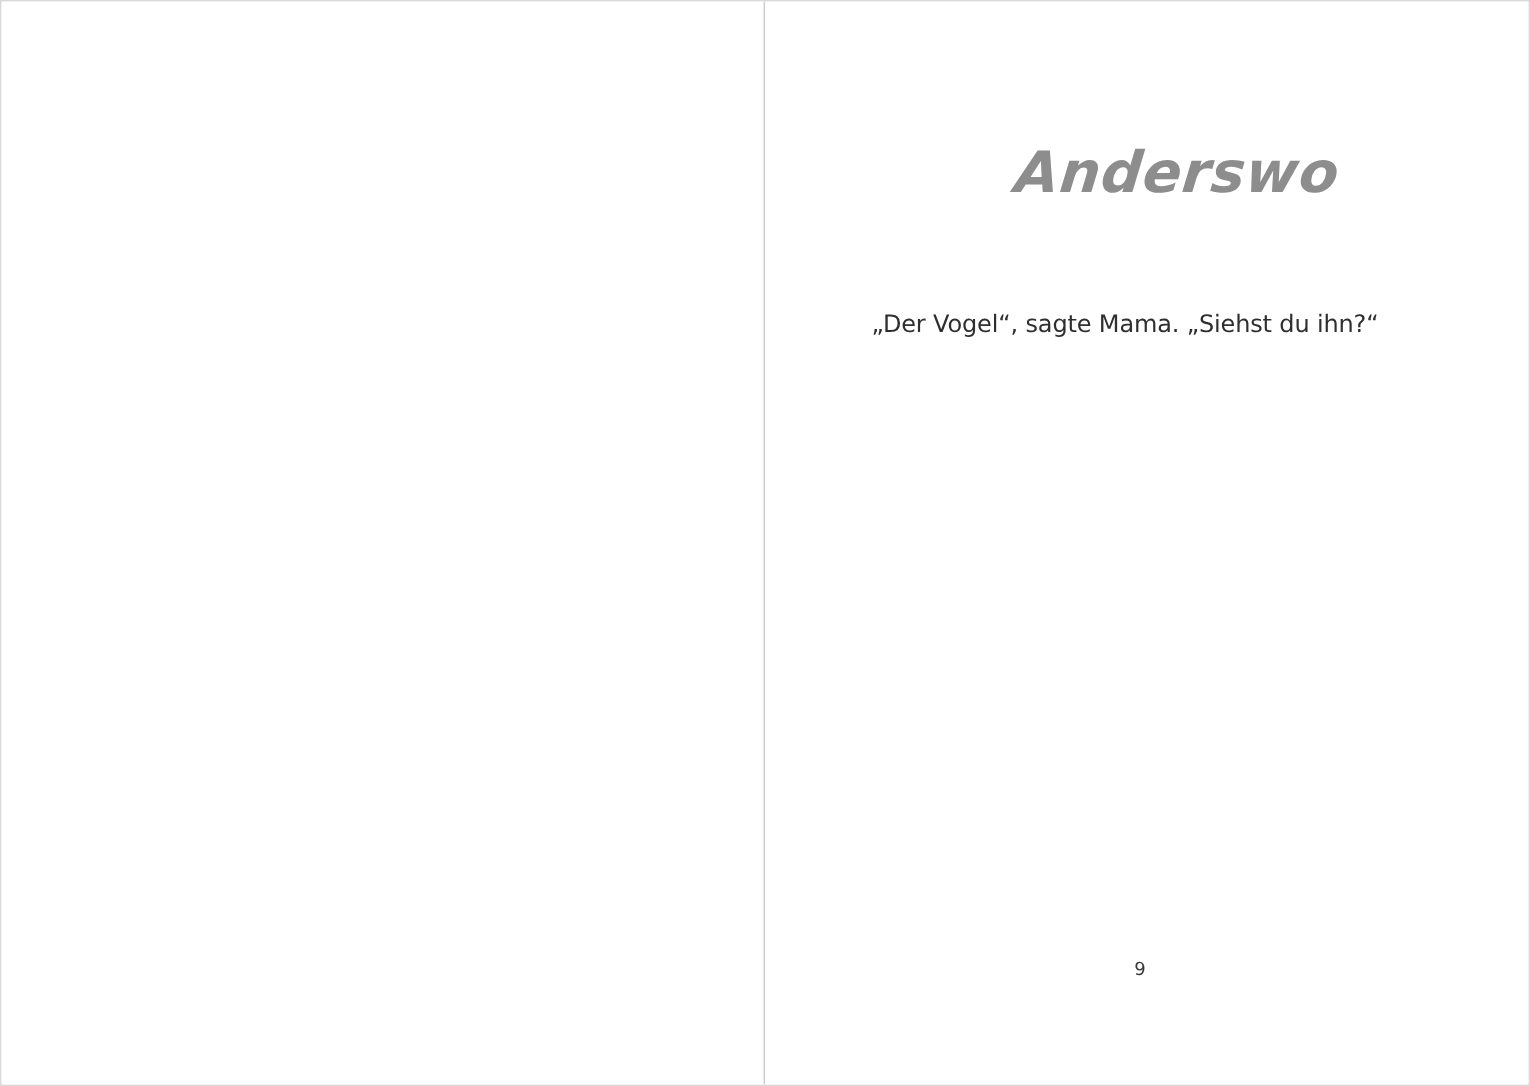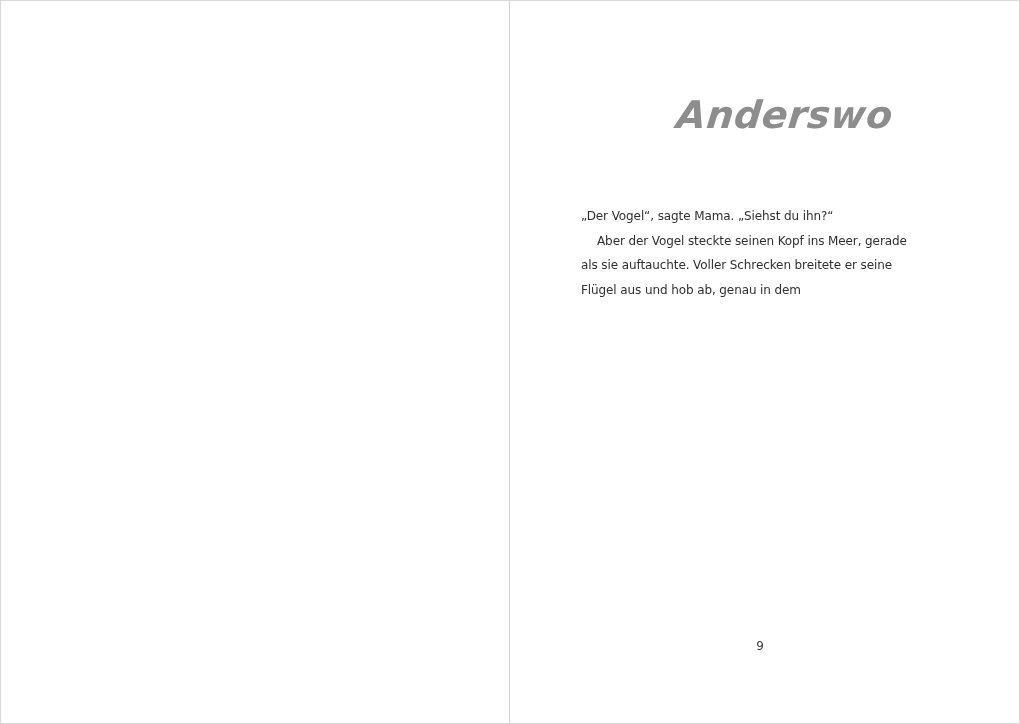--- a/index.html
+++ b/index.html
@@ -51,21 +51,21 @@
     letter-spacing: 0.5px;
     color: #8d8d8d;
     transform: translateX(20px) skewX(-6deg);
   }
   .body-text {
     position: absolute;
     left: 70px;
     top: 203px;
     width: 345px;
     font-family: "DejaVu Sans", sans-serif;
-    font-size: 12px;
+    font-size: 16px;
     line-height: 24.7px;
     color: #2f2f2f;
     text-align: left;
     letter-spacing: -0.1px;
   }
   .body-text p {
     margin: 0;
   }
   .body-text p.indent {
     text-indent: 16px;
@@ -90,20 +90,19 @@
   <div class="page page-left">
     <div></div>
   </div>
 
   <div class="page page-right">
 
     <div class="chapter-title">Anderswo</div>
 
     <div class="body-text">
       <p>„Der Vogel“, sagte Mama. „Siehst du ihn?“</p>
-      <p class="indent">Aber der Vogel steckte seinen Kopf ins Meer, gerade als sie auftauchte. Voller Schrecken breitete er seine Flügel aus und hob ab, genau in dem</p>
     </div>
 
     <div class="folio">9</div>
 
   </div>
 
 </div>
 
 </body></html>

